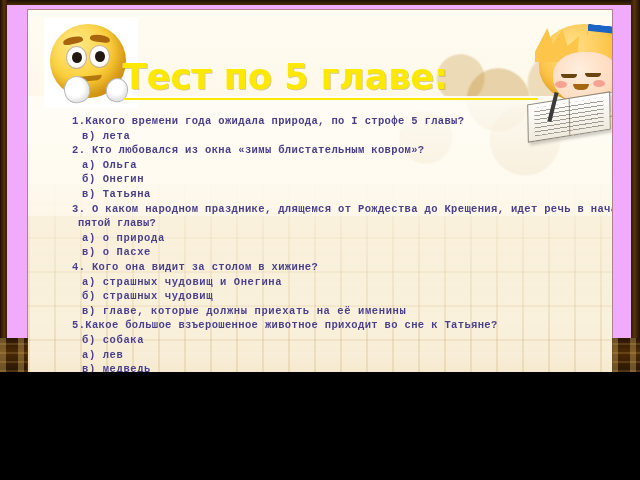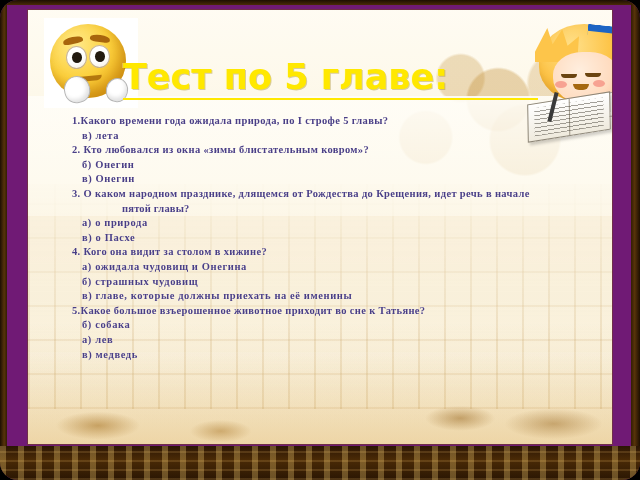--- a/index.html
+++ b/index.html
@@ -10,24 +10,23 @@
   body {
     width: 640px;
     height: 480px;
     overflow: hidden;
     font-family: "DejaVu Sans", sans-serif;
   }
 
   #slide {
     position: relative;
     width: 640px;
-    height: 480px;
+    height: 372px;
     overflow: hidden;
-    background: #701a75;
-    border-radius: 18px;
+    background: #f0abfc;
   }
 
   
   .frame-bg {
     position: absolute;
     inset: 0;
     background:
       repeating-linear-gradient(115deg,
         rgba(120,70,15,.55) 0px, rgba(120,70,15,.55) 3px,
         rgba(222,168,72,.55) 3px, rgba(222,168,72,.55) 7px,
@@ -339,32 +338,32 @@
     height: 2px;
     background: #ffe800;
   }
 
   
   .quiz {
     position: absolute;
     left: 44px;
     top: 104px;
     right: 10px;
-    font-family: Liberation Serif, serif;
+    font-family: Liberation Mono, monospace;
     font-size: 10.5px;
     line-height: 14.6px;
     font-weight: 700;
     color: #4a3f86;
     letter-spacing: .2px;
     text-shadow: 0 0 1px rgba(255,255,255,.75);
   }
   .q-line { white-space: nowrap; }
   .q-line.q { letter-spacing: .35px; }
   .q-line.a { padding-left: 10px; letter-spacing: .6px; }
-  .q-line.cont { padding-left: 6px; margin-left: 44px; }
+  .q-line.cont { padding-left: 6px; }
 </style>
 </head>
 <body>
 
 <div id="slide">
 
   <div class="frame-bg"></div>
   <div class="frame-dark-top"></div>
   <div class="frame-dark-left"></div>
   <div class="frame-dark-right"></div>
@@ -411,30 +410,31 @@
       <div class="g-book"></div>
       <div class="g-pencil"></div>
     </div>
 
     <div class="quiz">
 
       <div class="q-line q">1.Какого времени года ожидала природа, по I строфе 5 главы?</div>
       <div class="q-line a">в)  лета</div>
 
       <div class="q-line q">2. Кто любовался из окна «зимы блистательным ковром»?</div>
+      <div class="q-line a">а)  Ольга</div>
       <div class="q-line a">б)  Онегин</div>
-      <div class="q-line a">в)  Онегин</div>
+      <div class="q-line a">в)  Татьяна</div>
 
       <div class="q-line q">3. О каком народном празднике, длящемся от Рождества до Крещения, идет речь в начале</div>
       <div class="q-line cont">пятой главы?</div>
       <div class="q-line a">а)  о природа</div>
       <div class="q-line a">в)  о Пасхе</div>
 
       <div class="q-line q">4. Кого она видит за столом в хижине?</div>
-      <div class="q-line a">а)  ожидала чудовищ и Онегина</div>
+      <div class="q-line a">а)  страшных чудовищ и Онегина</div>
       <div class="q-line a">б)  страшных чудовищ</div>
       <div class="q-line a">в) главе,  которые должны приехать  на её именины</div>
 
       <div class="q-line q">5.Какое большое взъерошенное животное приходит во сне к Татьяне?</div>
       <div class="q-line a">б)  собака</div>
       <div class="q-line a">а)  лев</div>
       <div class="q-line a">в)  медведь</div>
 
     </div>
 

